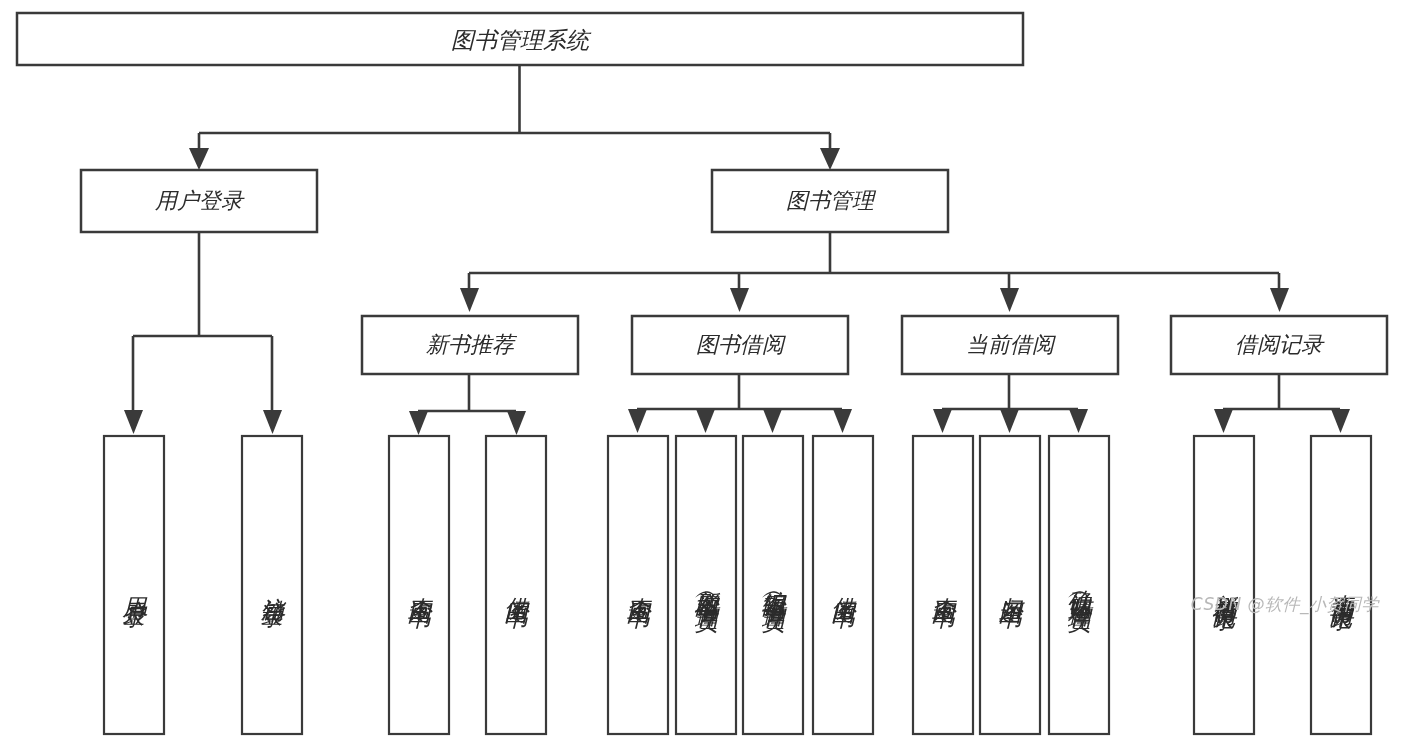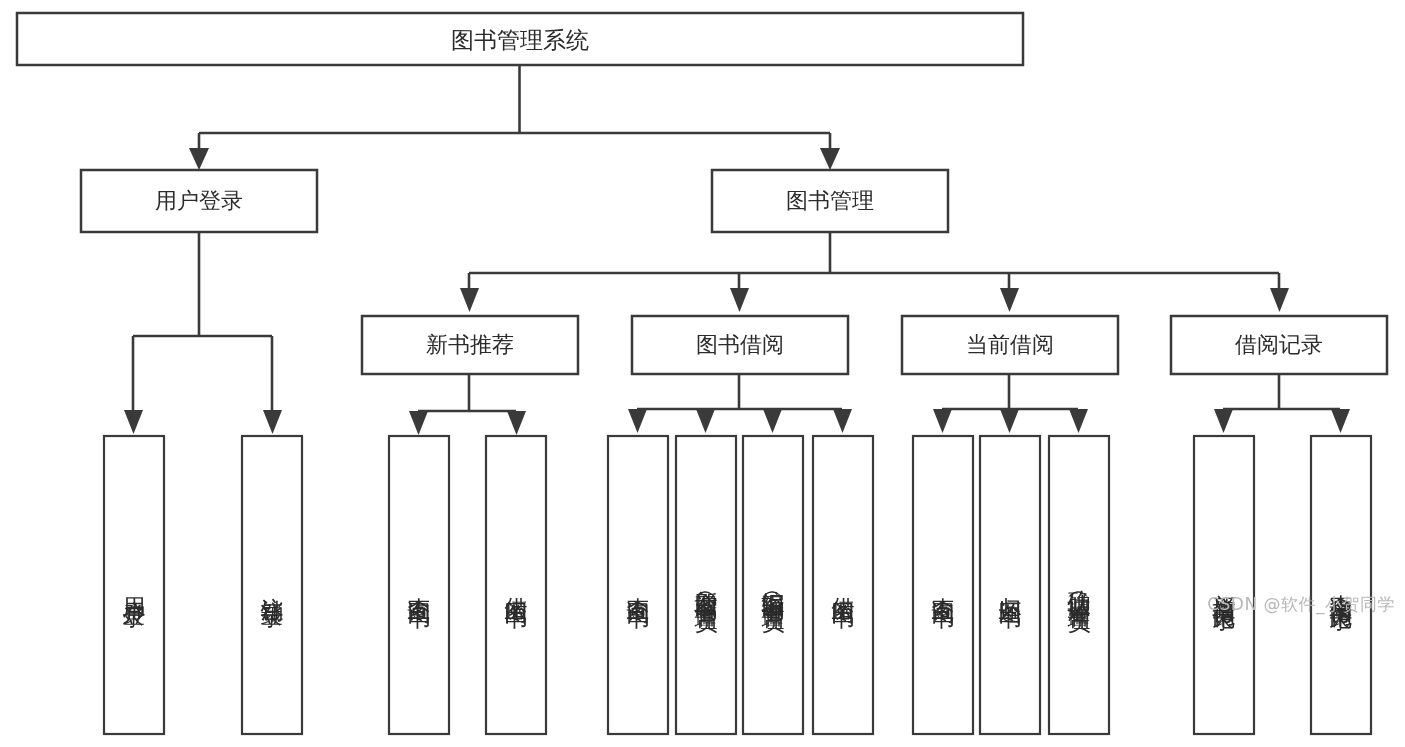--- a/index.html
+++ b/index.html
@@ -11,20 +11,21 @@
     width: 1405px;
     height: 747px;
     overflow: hidden;
     font-family: "DejaVu Sans", "Liberation Sans", sans-serif;
   }
   #diagram-root {
     position: relative;
     width: 1405px;
     height: 620px;
     background: #ffffff;
+    font-style: italic;
   }
   svg#flow-svg {
     position: absolute;
     left: 0;
     top: 0;
     width: 1405px;
     height: 747px;
     display: block;
   }
   .node-box {
@@ -73,21 +74,21 @@
     letter-spacing: 3px;
     display: flex;
     align-items: center;
     justify-content: center;
     text-align: center;
     pointer-events: none;
     white-space: nowrap;
   }
   .watermark {
     position: absolute;
-    right: 10px;
+    right: 26px;
     bottom: 4px;
     font-family: "DejaVu Sans", "Liberation Sans", sans-serif;
     font-size: 17px;
     color: #b8b8b8;
     letter-spacing: 0.5px;
     white-space: nowrap;
   }
 </style>
 </head>
 <body>

